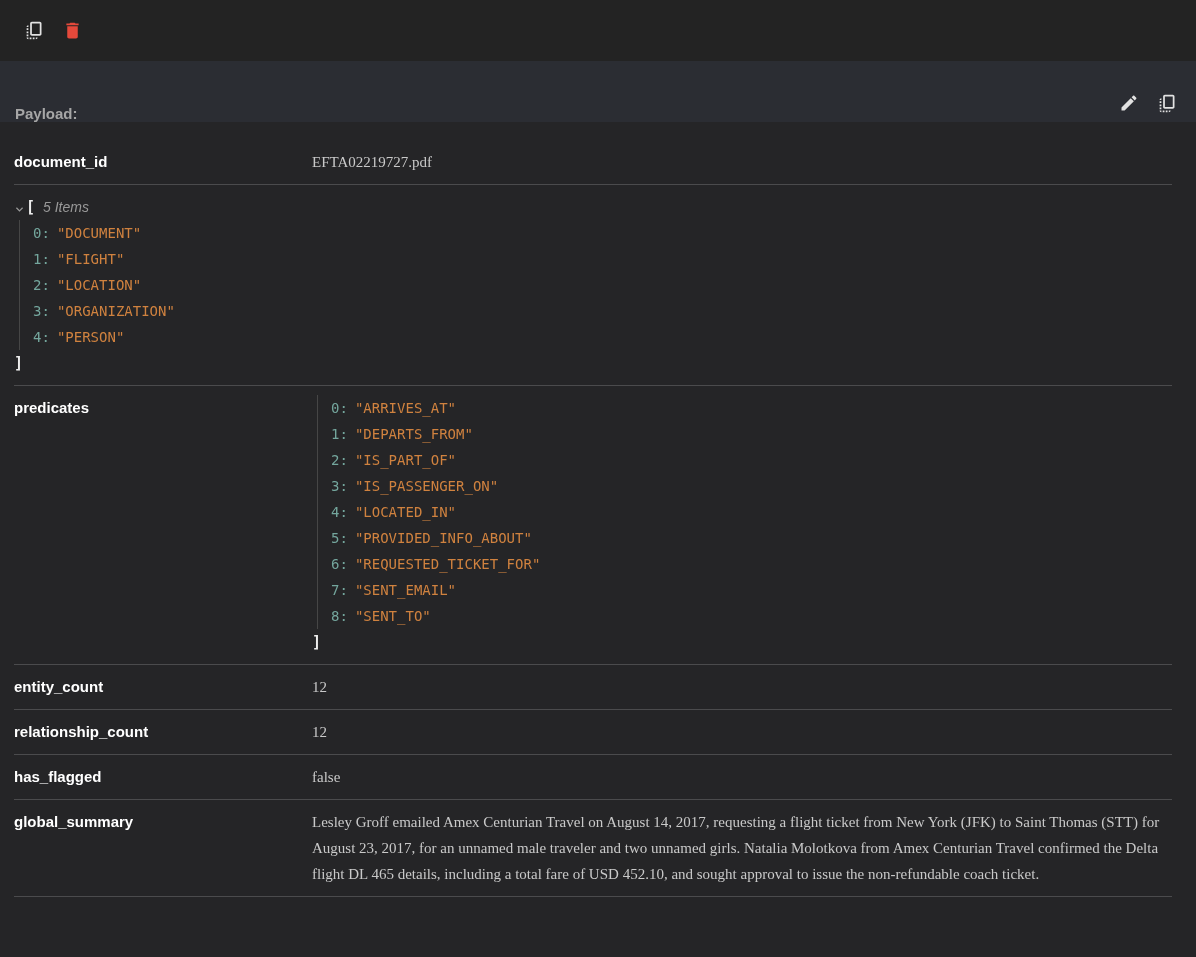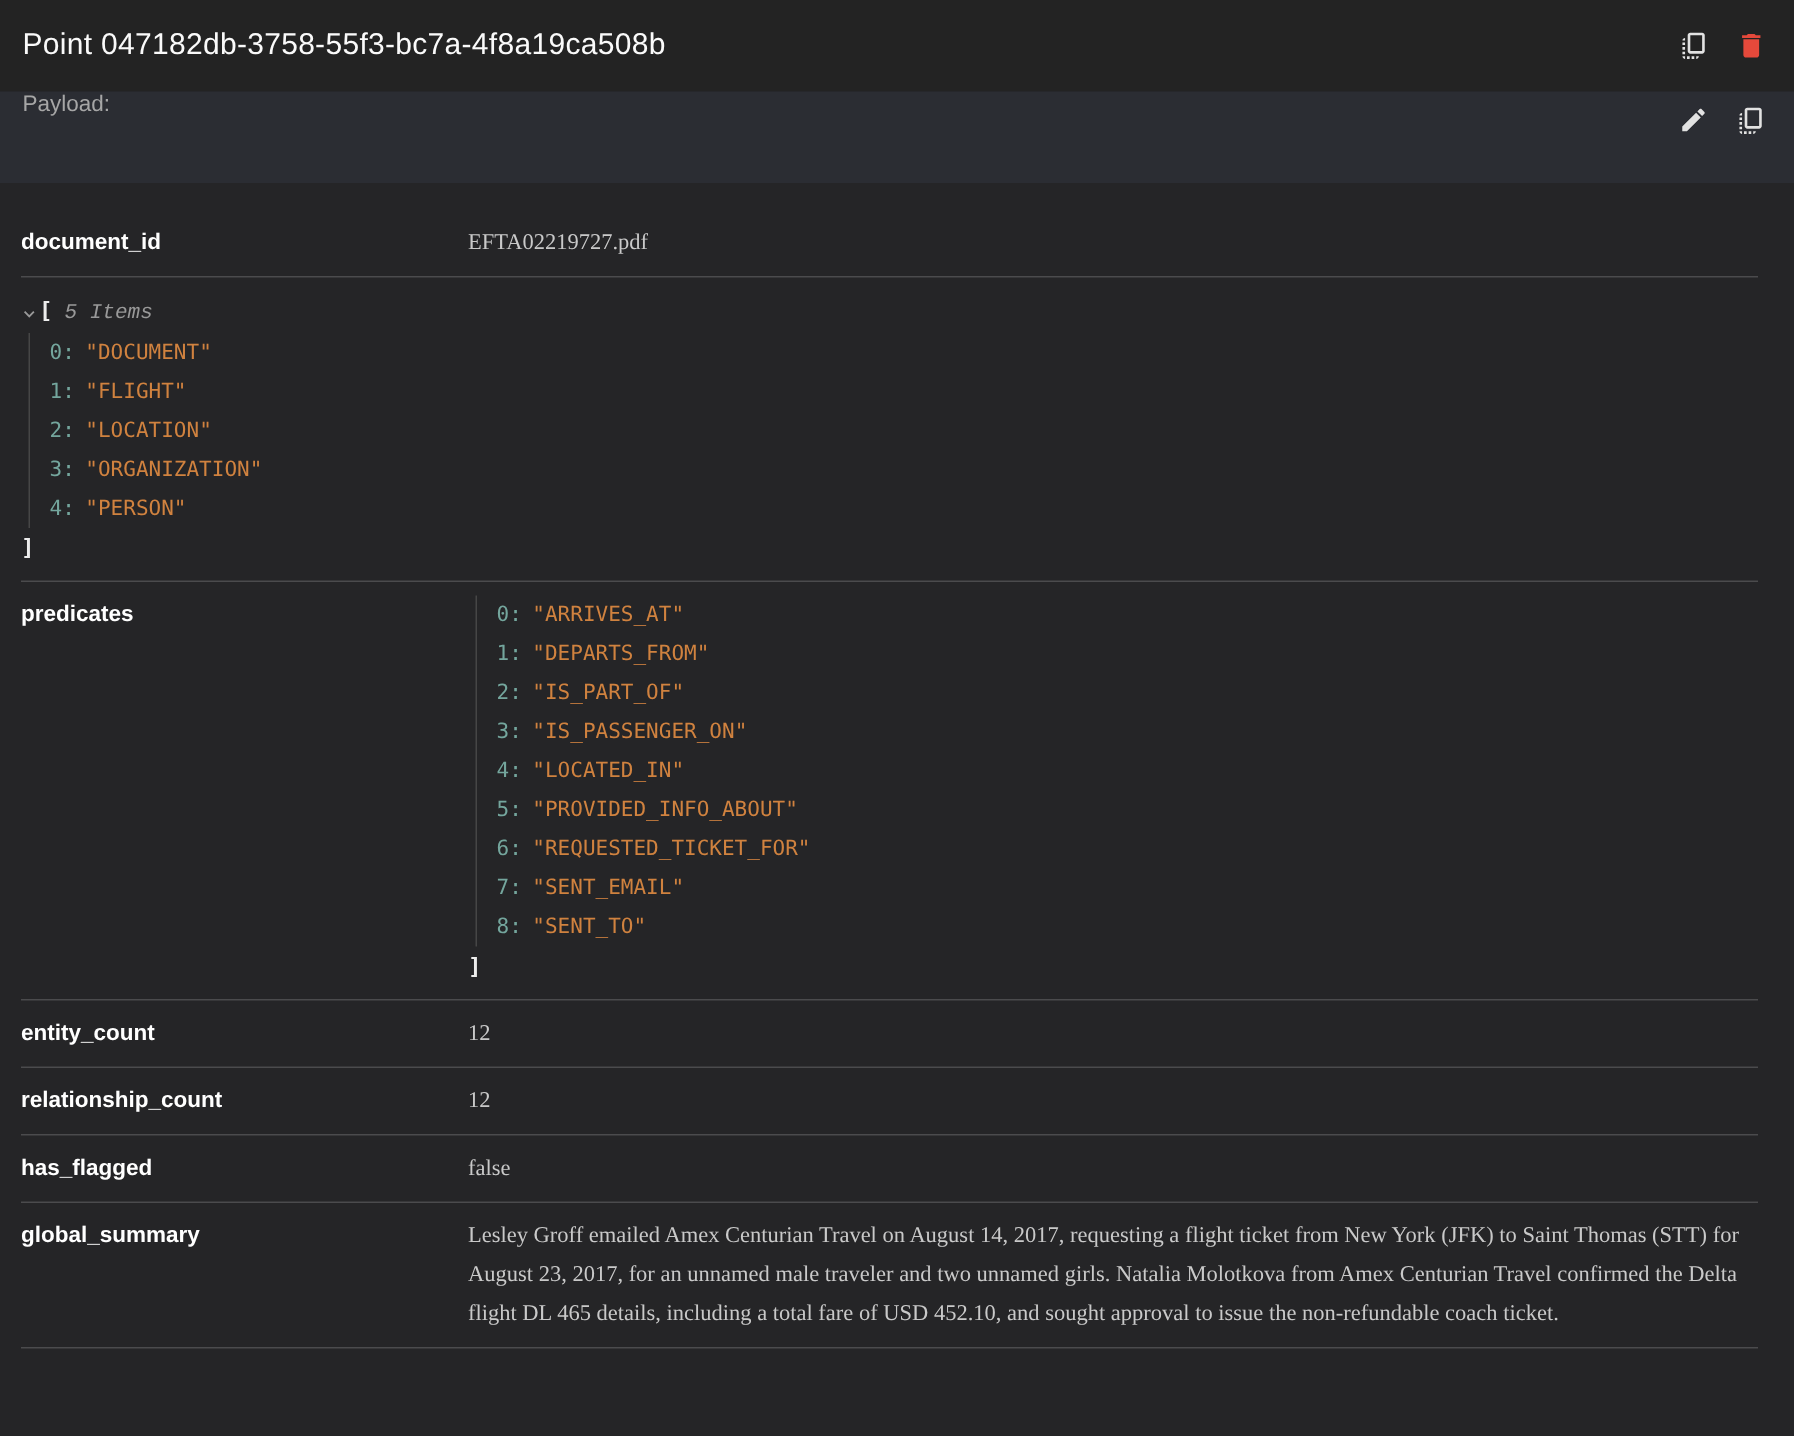--- a/index.html
+++ b/index.html
@@ -23,21 +23,21 @@
     flex:1;color:#fafafa;font-size:20px;font-weight:400;letter-spacing:.2px;
     white-space:nowrap;overflow:hidden;
   }
   .icon-btn{
     width:38px;height:38px;border:none;background:transparent;padding:0;
     display:flex;align-items:center;justify-content:center;cursor:pointer;border-radius:50%;
   }
   .icon-btn svg{display:block;}
   .payload-bar{
     height:61px;background:var(--payload-bar-bg);
-    display:flex;align-items:flex-start;padding:0 10px 0 15px;
+    display:flex;align-items:flex-end;padding:0 10px 0 15px;font-weight:bold;
   }
   .payload-label{flex:1;color:#a6a6a6;font-size:15px;}
   .table{padding:18px 24px 0 14px;}
   .row{
     display:grid;grid-template-columns:298px 1fr;
     padding:9px 0;border-bottom:1px solid var(--divider);
   }
   .key{
     color:var(--key-text);font-weight:700;font-size:15px;line-height:26px;
     align-self:start;
@@ -50,35 +50,34 @@
   .caret{
     display:inline-block;width:11px;height:11px;vertical-align:middle;
     transform:translateY(-5px);margin-right:1px;cursor:pointer;color:var(--json-meta);
   }
   .bracket{
     color:var(--json-bracket);font-weight:700;font-size:15px;
     font-family:"DejaVu Sans Mono", monospace;
   }
   .items-count{
     color:var(--json-meta);font-style:italic;font-size:14px;margin-left:8px;
-    font-family:Liberation Mono, monospace;
+    font-family:Liberation Sans, sans-serif;
   }
   .json-items{
     margin-left:5px;border-left:1px solid #464646;padding-left:13px;
   }
   .json-item{line-height:26px;font-size:14px;white-space:nowrap;}
   .idx{color:var(--json-index);font-family:"DejaVu Sans Mono", monospace;margin-right:7px;}
   .str{color:var(--json-string);font-family:"DejaVu Sans Mono", monospace;}
   .json-close{line-height:26px;}
 </style>
 </head>
 <body>
 
 <div class="header">
-  <div class="header-title">Point 047182db-3758-55f3-bc7a-4f8a19ca508b</div>
   <button class="icon-btn" title="">
     <span>
       <svg width="21" height="21" viewBox="0 0 24 24" fill="var(--icon-light)">
           <path d="M18 2H9c-1.1 0-2 .9-2 2v12c0 1.1.9 2 2 2h9c1.1 0 2-.9 2-2V4c0-1.1-.9-2-2-2zm0 14H9V4h9v12zM3 15v-2h2v2H3zm0-5.5h2v2H3v-2zM10 20h2v2h-2v-2zm-7-1.5v-2h2v2H3zM5 22c-1.1 0-2-.9-2-2h2v2zm3.5 0h-2v-2h2v2zm5 0v-2h2c0 1.1-.9 2-2 2zM5 6v2H3c0-1.1.9-2 2-2z"></path>
         </svg>
     </span>
   </button>
   <button class="icon-btn">
     <span>
       <svg width="21" height="21" viewBox="0 0 24 24" fill="var(--delete-red)">

